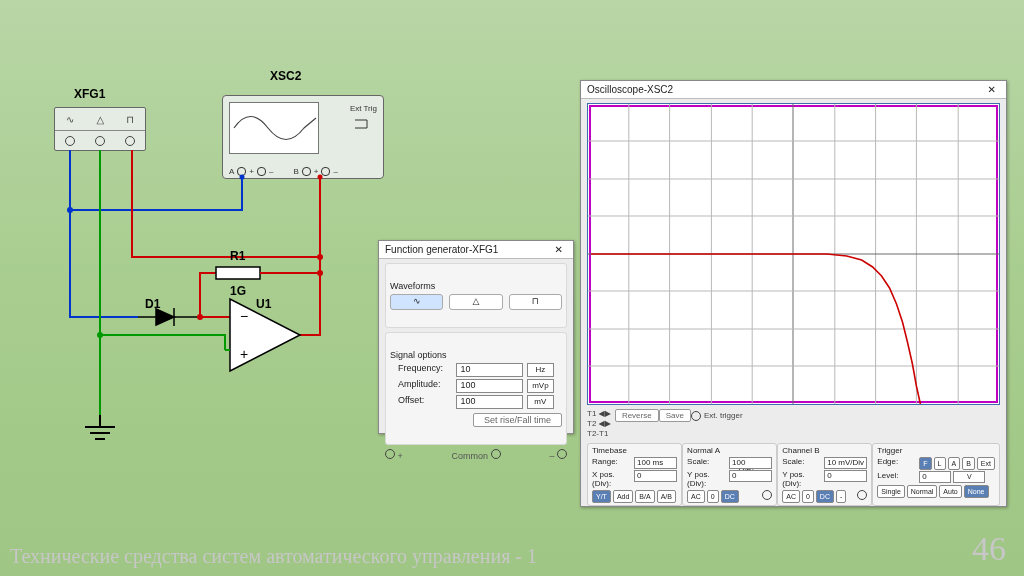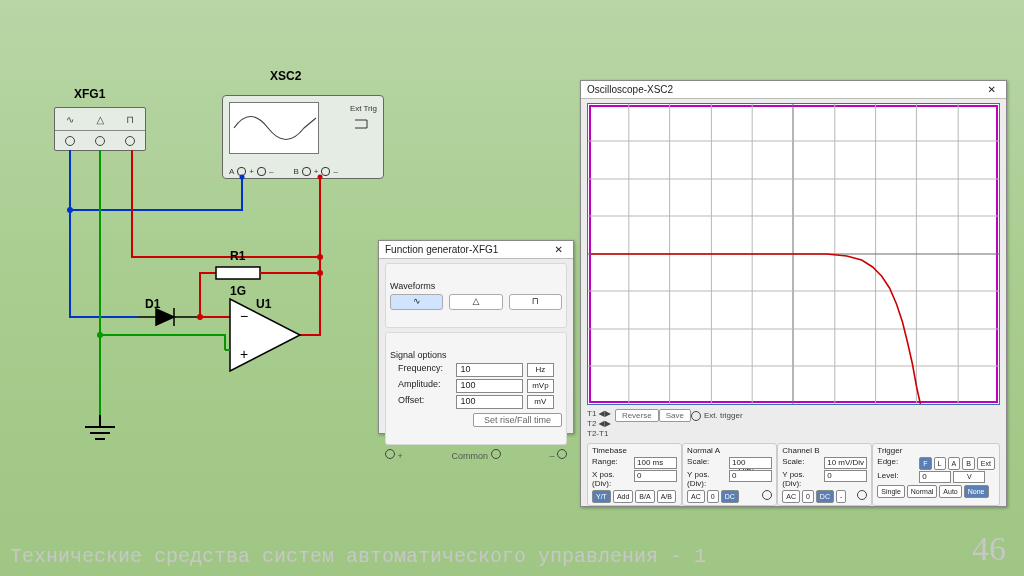--- a/index.html
+++ b/index.html
@@ -1,20 +1,20 @@
 <!DOCTYPE html>
 <html><head>
 <meta charset="utf-8">
 <style>
   html,body{margin:0;padding:0;width:1024px;height:576px;font-family:Arial,Helvetica,sans-serif;overflow:hidden}
   .slide{position:relative;width:1024px;height:576px;
     background:linear-gradient(180deg,#b8d6a6 0%,#a8cd8f 50%,#9fc684 100%)}
   .title{position:absolute;left:0;top:10px;width:100%;text-align:center;
     font-family:"Times New Roman",serif;font-size:34px;color:#1a1a1a;font-weight:normal}
-  .footer{position:absolute;left:10px;bottom:8px;font-family:Liberation Mono, monospace;
+  .footer{position:absolute;left:10px;bottom:8px;font-family:Liberation Serif, serif;
     font-size:20px;color:#c7c7c7}
   .pagenum{position:absolute;right:18px;bottom:8px;font-family:"Times New Roman",serif;
     font-size:34px;color:#c7c7c7}
 
   
   .ckt{position:absolute;left:40px;top:95px;width:340px;height:355px}
   .ckt svg{overflow:visible}
   .cktlabel{font:bold 12px Arial;}
   .xfg-box{position:absolute;left:14px;top:12px;width:90px;height:42px;
     background:#e5ece3;border:1px solid #666;border-radius:2px}

